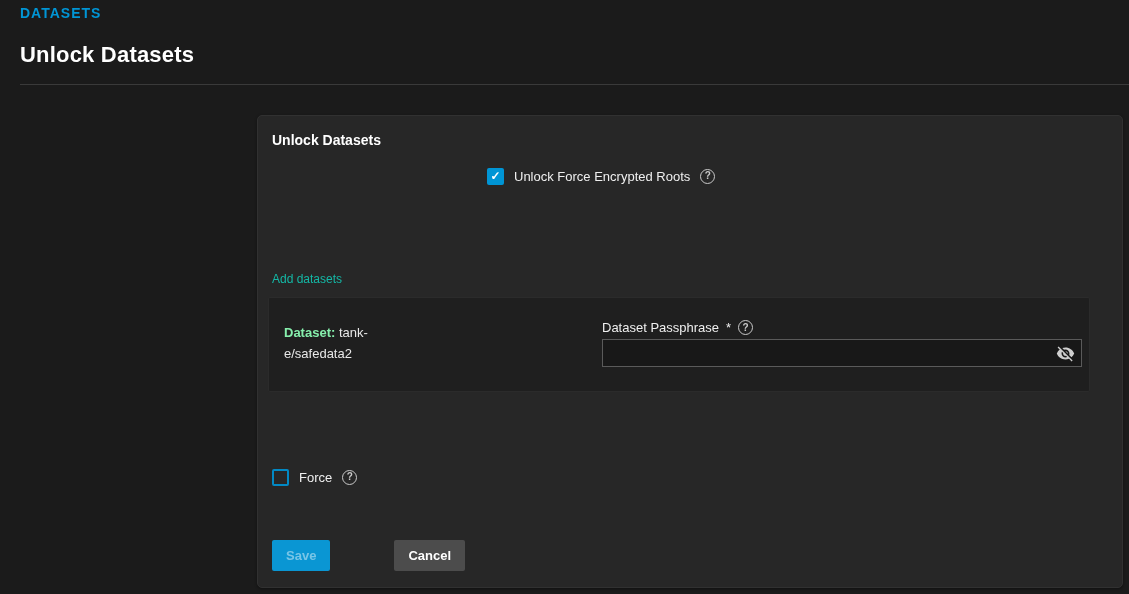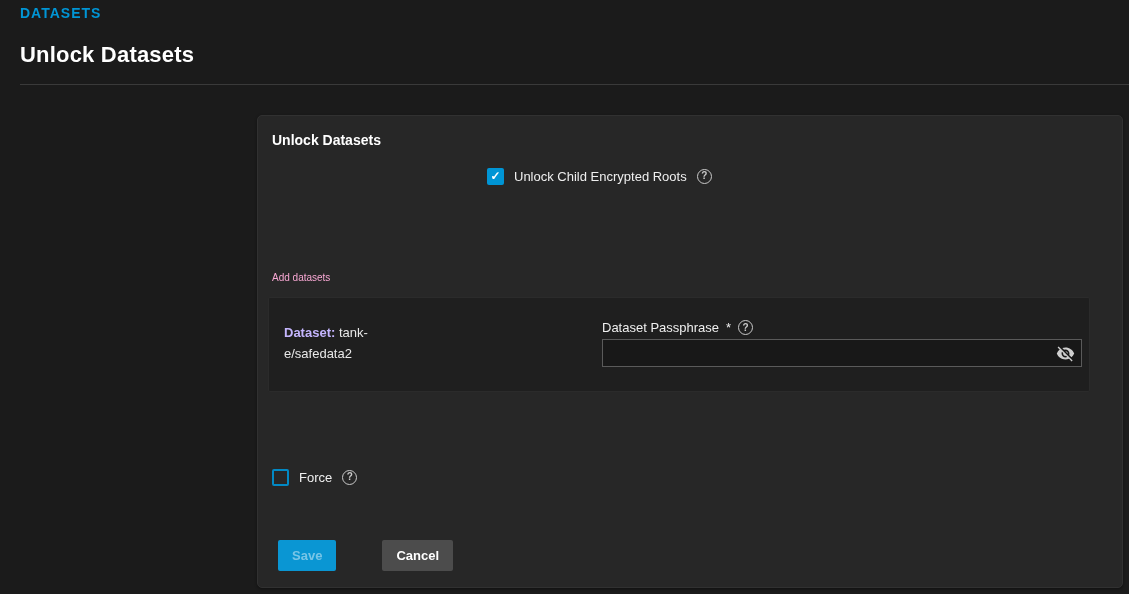--- a/index.html
+++ b/index.html
@@ -110,42 +110,42 @@
     font-weight: bold;
     line-height: 1;
     cursor: pointer;
     flex: 0 0 auto;
   }
 
   
   .section-label {
     position: absolute;
     left: 14px; top: 156px;
-    font-size: 10px;
-    color: #f9a8d4;
+    font-size: 12px;
+    color: #14b8a6;
   }
   .dataset-panel {
     position: absolute;
     left: 10px; top: 181px;
     width: 822px; height: 95px;
     background: #1f1f1f;
     border: 1px solid #2b2b2b;
     border-radius: 2px;
     box-sizing: border-box;
   }
   .dataset-info {
     position: absolute;
     left: 15px; top: 24px;
     width: 110px;
     font-size: 13px;
     line-height: 21px;
     color: #e8e8e8;
     word-wrap: break-word;
   }
-  .dataset-info .bold-label { font-weight: bold; color: #c4b5fd; }
+  .dataset-info .bold-label { font-weight: bold; color: #86efac; }
 
   .passphrase-field {
     position: absolute;
     left: 333px; top: 22px;
     width: 480px;
   }
   .field-label-row {
     display: flex;
     align-items: center;
     gap: 7px;
@@ -173,23 +173,23 @@
     cursor: pointer;
     display: flex;
     align-items: center;
     justify-content: center;
   }
   .eye-toggle svg { width: 19px; height: 19px; fill: #cfcfcf; }
 
   
   .button-row {
     position: absolute;
-    left: 20px; top: 424px;
-    display: flex;
-    gap: 6px;
+    left: 14px; top: 424px;
+    display: flex;
+    gap: 24px;
   }
   .button-row button {
     height: 31px;
     border: none;
     border-radius: 2px;
     font-family: "Liberation Sans", sans-serif;
     font-size: 13px;
     font-weight: bold;
     cursor: pointer;
     padding: 0 14px;
@@ -216,21 +216,21 @@
   <div class="header-divider"></div>
 
   <div class="card">
 
     <div class="card-title">Unlock Datasets</div>
 
     <div class="checkbox-row row-unlock-child">
       <span class="checkbox checked">
         <span>✓</span>
       </span>
-      <label>Unlock Child Encrypted Roots</label>
+      <label>Unlock Force Encrypted Roots</label>
       <span class="help-icon">?</span>
     </div>
 
     <div class="section-label">Add datasets</div>
 
     <div class="dataset-panel">
 
       <div class="dataset-info">
         <span class="bold-label">Dataset:</span>
         <span>tank-e/safedata2</span>

